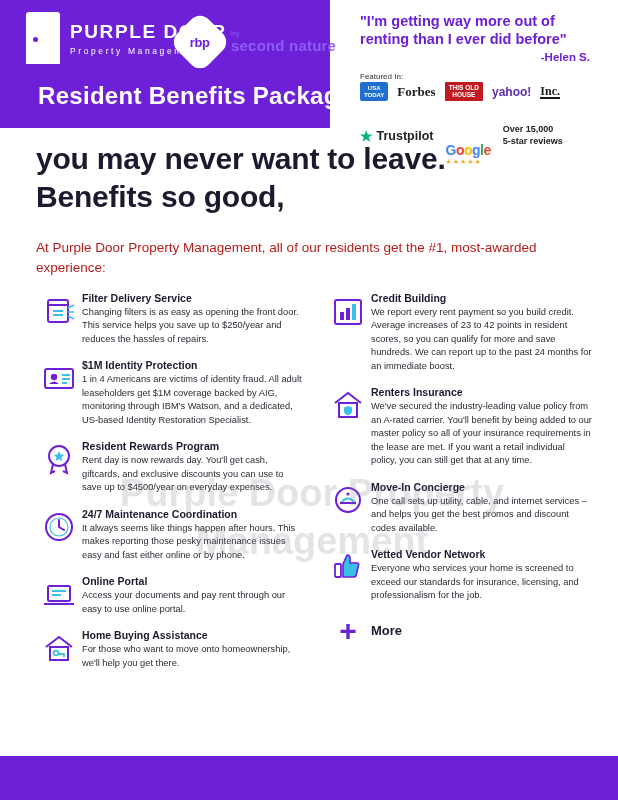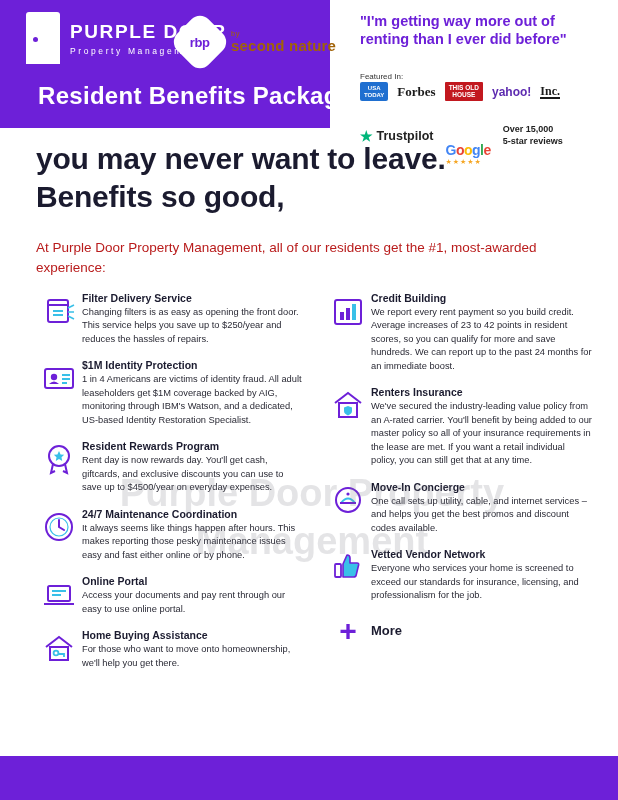--- a/index.html
+++ b/index.html
@@ -82,21 +82,21 @@
   }
   .rbp-badge span {
     transform: rotate(-45deg);
     color: #6d20d8;
     font-weight: bold;
     font-size: 13px;
     letter-spacing: -0.3px;
   }
   .sn-text {
     margin-left: 9px;
-    color: #a16207;
+    color: #8b5cf6;
     line-height: 1.05;
   }
   .sn-by {
     font-size: 7.5px;
     letter-spacing: 0.5px;
   }
   .sn-main {
     font-size: 15px;
     font-weight: bold;
     letter-spacing: 0.2px;
@@ -333,20 +333,21 @@
       <div class="sn-text">
         <div class="sn-by">by</div>
         <div class="sn-main">second nature</div>
       </div>
     </div>
 
     <div class="rbp-title">Resident Benefits Package</div>
 
     <div class="quote-block">
       <div class="quote-text">"I'm getting way more out of renting than I ever did before"</div>
+      <div class="quote-author">-Helen S.</div>
     </div>
 
     <div class="featured-label">Featured In:</div>
 
     <div class="featured-row1">
       <div class="brand-usatoday">
         <div>USA</div>
         <div>TODAY</div>
       </div>
       <div class="brand-forbes">Forbes</div>

